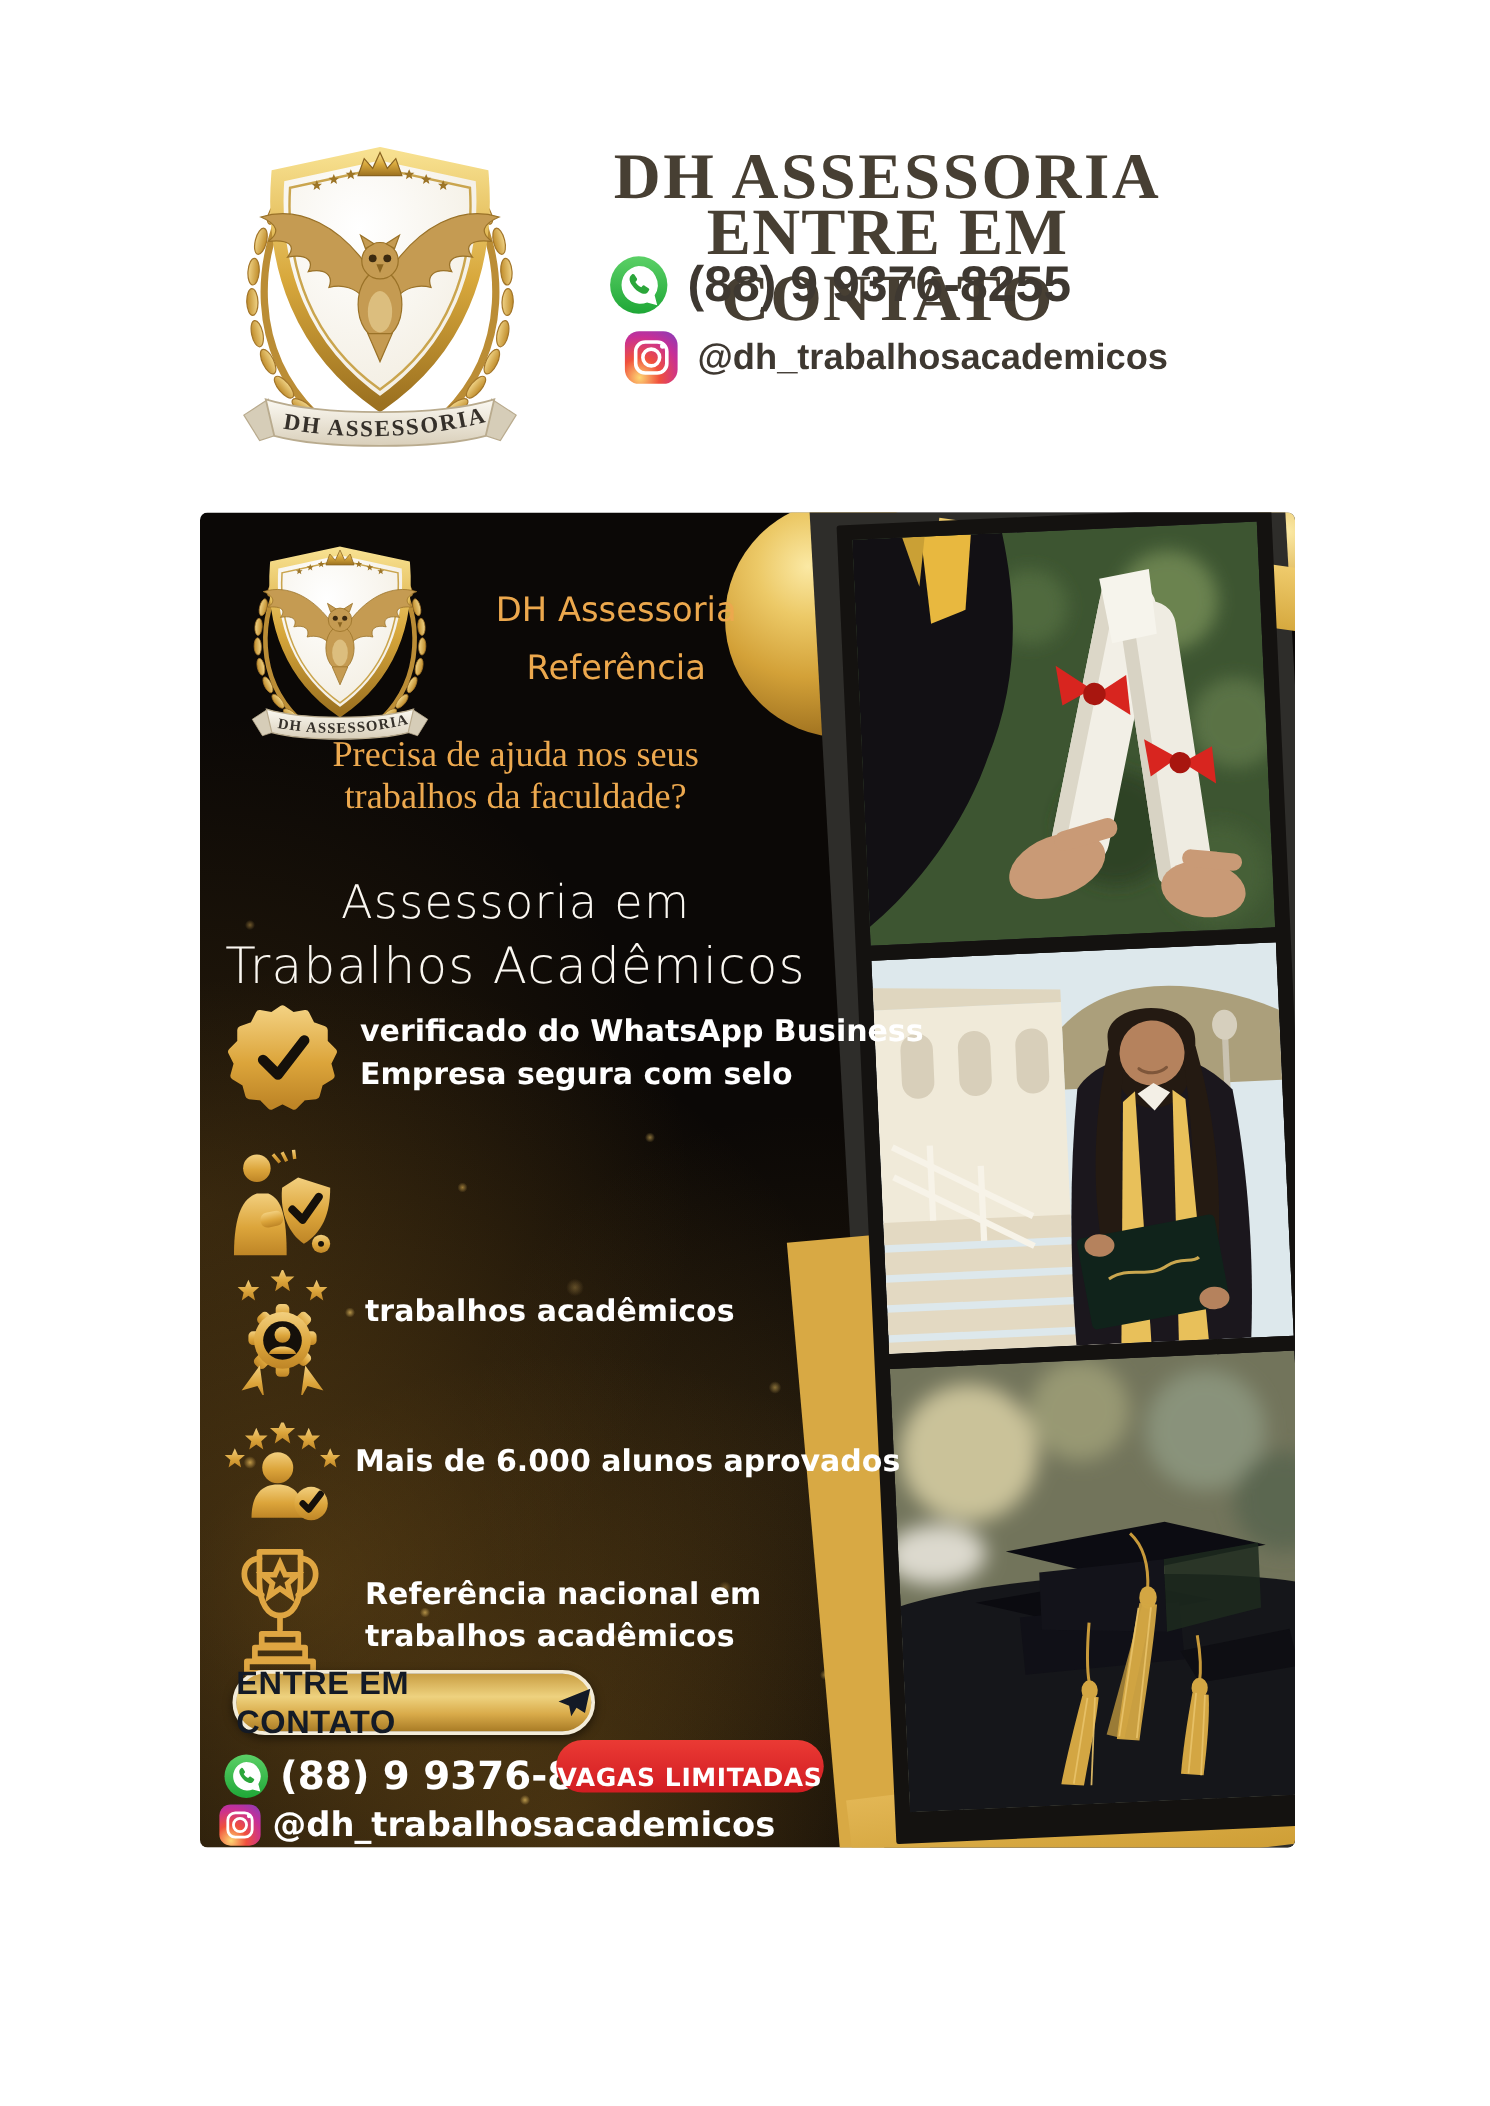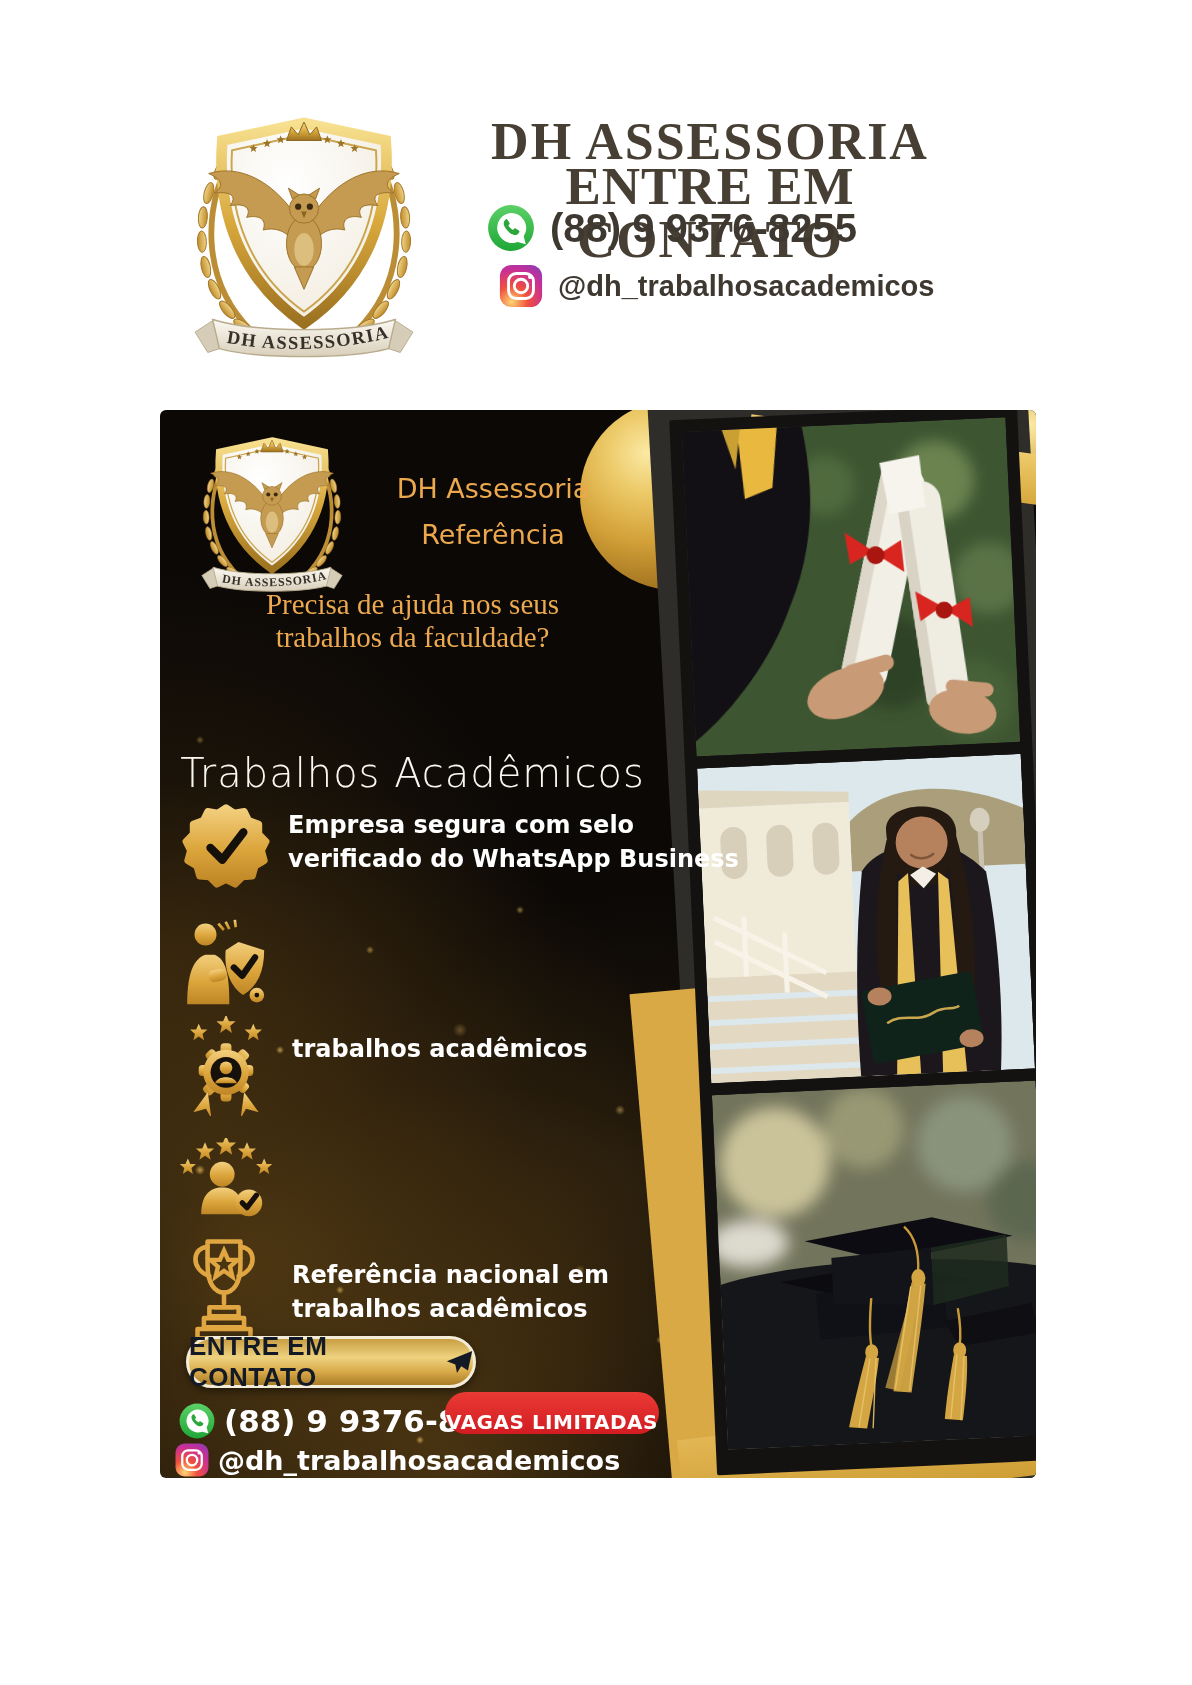--- a/index.html
+++ b/index.html
@@ -366,29 +366,30 @@
       </div>
       <div class="fl-brand">
         <div>DH Assessoria</div>
         <div>Referência</div>
       </div>
 
       <div class="fl-head">
         <div>Precisa de ajuda nos seus</div>
         <div>trabalhos da faculdade?</div>
       </div>
+      <div class="fl-sub1">Assessoria em</div>
       <div class="fl-sub2">Trabalhos Acadêmicos</div>
 
       <svg class="feat-icon" style="left:22px;top:392px" width="88" height="88" viewBox="0 0 96 96">
         <polygon fill="url(#iconGold)" stroke="url(#iconGold)" stroke-width="7" stroke-linejoin="round" points="48,6 57,12 68,10 73,20 84,24 84,35 92,43 87,53 90,64 80,70 77,81 66,82 58,90 48,85 38,90 30,82 19,81 16,70 6,64 9,53 4,43 12,35 12,24 23,20 28,10 39,12"></polygon>
         <path d="M31 50 L44 63 L67 33" fill="none" stroke="#15100a" stroke-width="9" stroke-linecap="round" stroke-linejoin="round"></path>
       </svg>
       <div class="feat-text" style="left:128px;top:398px">
+        <div>verificado do WhatsApp Business</div>
         <div>Empresa segura com selo</div>
-        <div>verificado do WhatsApp Business</div>
       </div>
 
       <svg class="feat-icon" style="left:18px;top:506px" width="88" height="94" viewBox="0 0 96 102">
         <g fill="url(#iconGold)">
           <circle cx="30" cy="20" r="12"></circle>
           <path d="M10 96 C10 60 18 46 30 42 L40 42 C52 47 56 62 56 96 Z"></path>
           <rect x="33" y="58" width="20" height="13" rx="6" transform="rotate(-12 43 64)"></rect>
           <path d="M66 28 L94 37 C94 60 87 76 71 86 C58 77 50 60 52 37 Z"></path>
           <circle cx="86" cy="86" r="8"></circle>
           <path d="M52 6 L56 14 M62 4 L63 12 M44 8 L50 15" stroke="url(#iconGold)" stroke-width="3"></path>
@@ -431,20 +432,21 @@
           <use href="#star5" transform="translate(52,8) scale(2.1)"></use>
           <use href="#star5" transform="translate(74,14) scale(1.9)"></use>
           <use href="#star5" transform="translate(92,30) scale(1.7)"></use>
           <circle cx="48" cy="38" r="13"></circle>
           <path d="M26 80 C26 60 35 52 48 52 C61 52 70 60 70 80 Z"></path>
           <circle cx="76" cy="68" r="14"></circle>
         </g>
         <path d="M69 68 L74 73 L84 60" fill="none" stroke="#15100a" stroke-width="5.5" stroke-linecap="round" stroke-linejoin="round"></path>
       </svg>
       <div class="feat-text" style="left:124px;top:742px">
+        <div>Mais de 6.000 alunos aprovados</div>
       </div>
 
       <svg class="feat-icon" style="left:22px;top:822px" width="84" height="112" viewBox="0 0 92 118">
         <g fill="none" stroke="#DFA642" stroke-width="5" stroke-linecap="round" stroke-linejoin="round">
           <path d="M28 8 H64 V34 C64 54 56 64 46 64 C36 64 28 54 28 34 Z"></path>
           <path d="M28 14 C12 14 8 38 30 46"></path>
           <path d="M64 14 C80 14 84 38 62 46"></path>
           <path d="M46 64 V76"></path>
           <path d="M36 80 H56"></path>
           <rect x="30" y="80" width="32" height="10"></rect>

